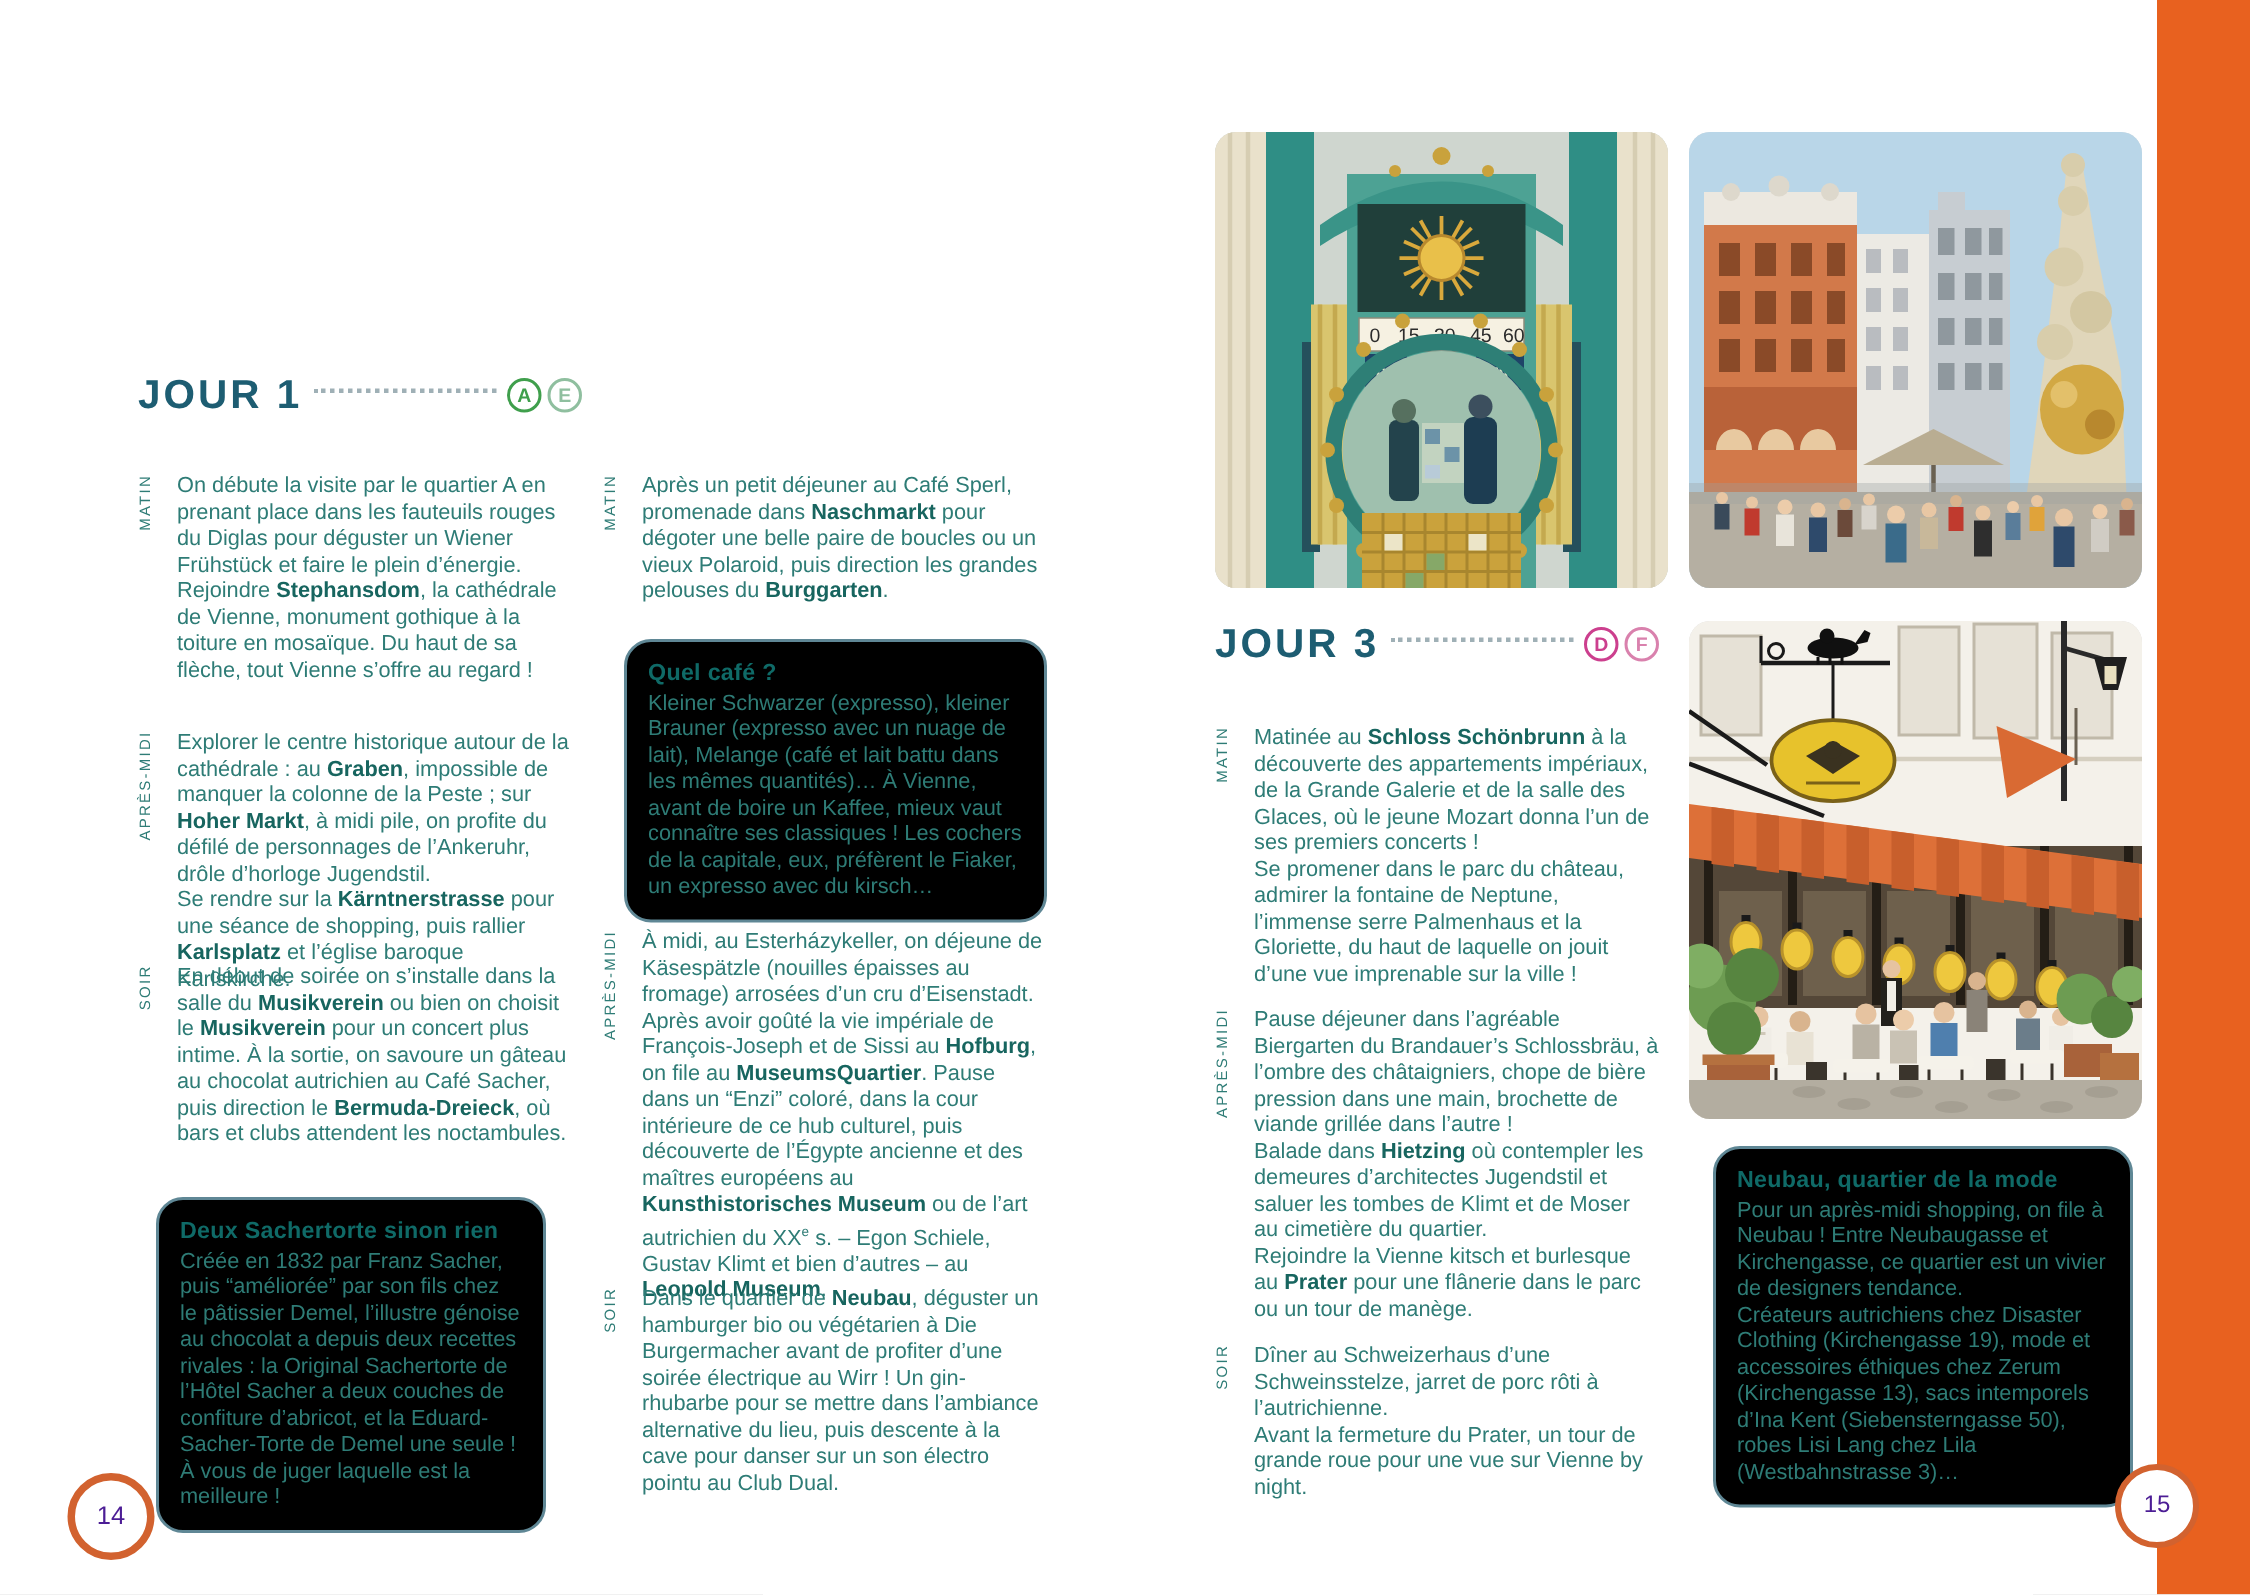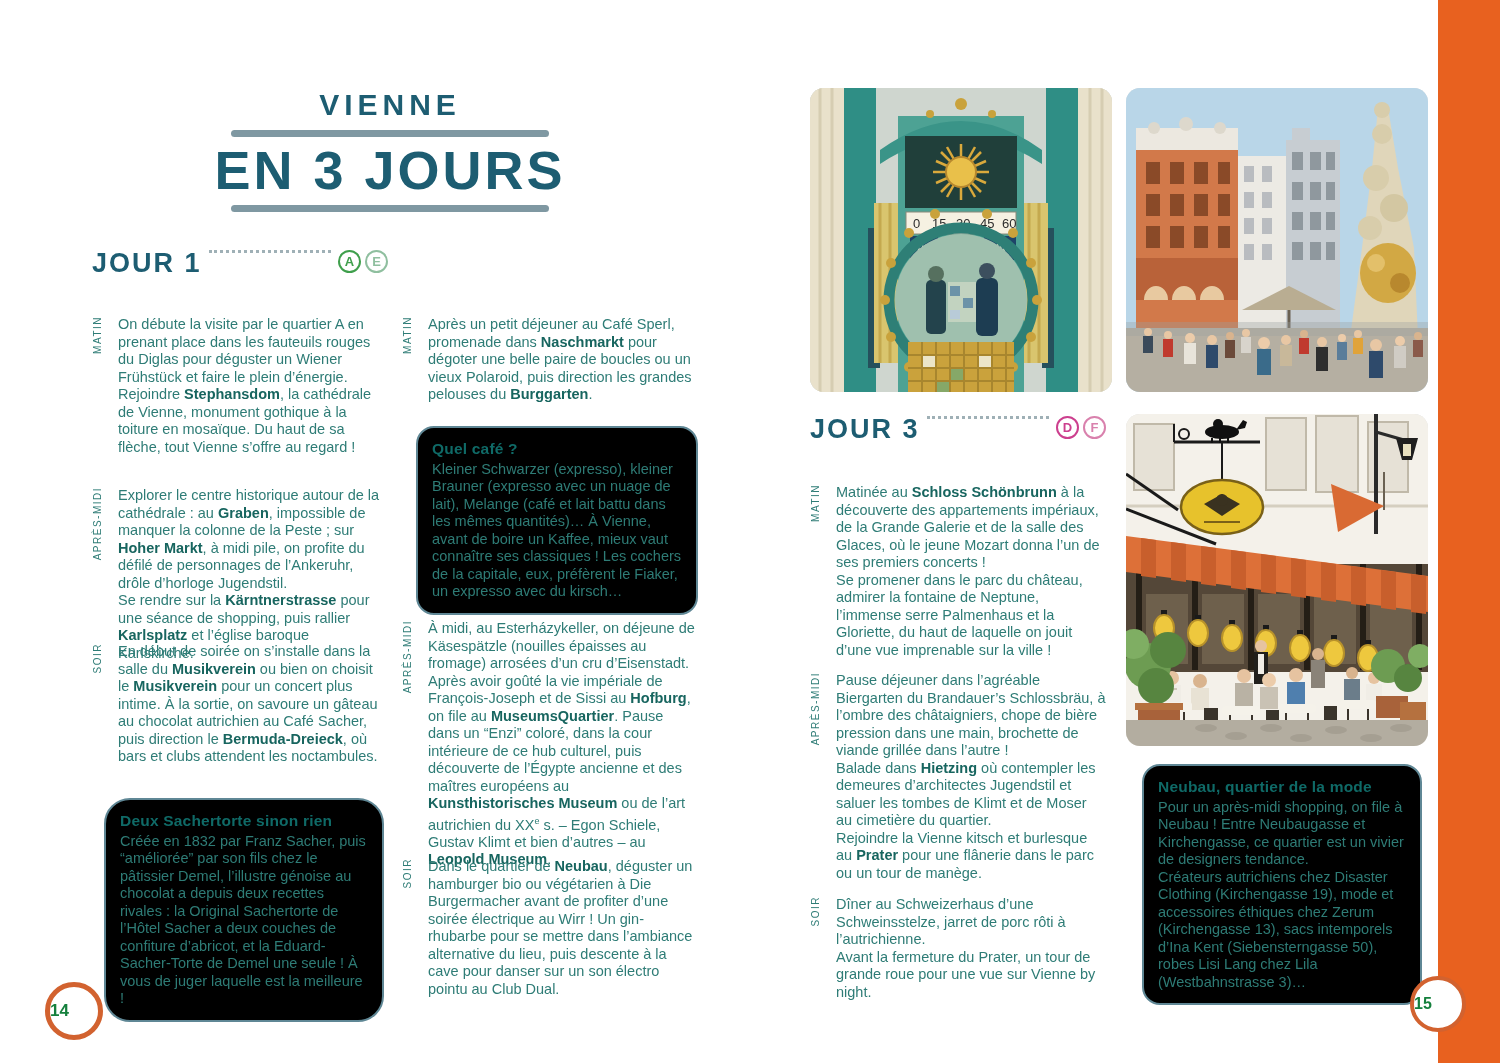--- a/index.html
+++ b/index.html
@@ -1,33 +1,33 @@
 <!DOCTYPE html>
 <html><head>
 <meta charset="utf-8">
 <style>
   html,body{margin:0;padding:0;background:#e8e8e8;}
   .spread{position:relative;width:1500px;height:1063px;background:#ffffff;
           font-family:"Liberation Sans",sans-serif;overflow:hidden;}
   
   .side-band{position:absolute;right:0;top:0;width:62px;height:1063px;background:#E8611F;}
   
-  .pagenum{position:absolute;border-radius:50%;display:flex;align-items:center;justify-content:flex-start;
-           font-weight:bold;color:#15803d;box-sizing:border-box;}
+  .pagenum{position:absolute;border-radius:50%;display:flex;align-items:center;justify-content:center;
+           font-weight:normal;color:#4c1d95;box-sizing:border-box;}
   .pn-left{left:45px;top:982px;width:58px;height:58px;border:5px solid #D2622F;font-size:17px;}
   .pn-right{left:1410px;top:976px;width:56px;height:56px;border:4px solid #D2622F;background:#fff;font-size:16px;z-index:3;}
   
   .title-block{position:absolute;left:190px;top:88px;width:400px;text-align:center;color:#1D5D72;}
   .title-city{font-size:30px;font-weight:bold;letter-spacing:5px;line-height:1.1;}
   .rule{width:318px;height:7px;background:#7F98A2;border-radius:4px;margin:9px auto 0;}
   .title-main{font-size:54px;font-weight:bold;letter-spacing:3px;margin-top:6px;line-height:1;}
   .rule2{margin-top:8px;}
   
   .col{position:absolute;}
-  .day-head{display:flex;align-items:flex-start;color:#1D5D72;}
+  .day-head{display:flex;align-items:center;color:#1D5D72;}
   .day-label{font-size:27px;font-weight:bold;letter-spacing:2px;line-height:1;}
   .leader{flex:1;border-bottom:3px dotted #9FB0B6;margin:0 7px 6px 7px;}
   .badge{width:23px;height:23px;border-radius:50%;border:2px solid;display:flex;align-items:center;
          justify-content:center;font-size:13px;font-weight:bold;box-sizing:border-box;background:#fff;}
   .badge + .badge{margin-left:4px;}
   .b-a{color:#3F9F4C;border-color:#3F9F4C;}
   .b-e{color:#8FBF9F;border-color:#8FBF9F;}
   .b-b{color:#A53A2A;border-color:#A53A2A;}
   .b-c{color:#E3BD13;border-color:#E3BD13;}
   .b-d{color:#CC3F8E;border-color:#CC3F8E;}
@@ -55,26 +55,20 @@
 
   <div class="side-band"></div>
 
   <div class="pagenum pn-left">
     <span>14</span>
   </div>
   <div class="pagenum pn-right">
     <span>15</span>
   </div>
 
-  <div class="title-block">
-    <div class="title-city">VIENNE</div>
-    <div class="rule"></div>
-    <div class="title-main">EN 3 JOURS</div>
-    <div class="rule rule2"></div>
-  </div>
 
   <div class="col" style="left:92px;top:250px;width:296px;height:790px;">
     <div class="day-head">
       <span class="day-label">JOUR 1</span>
       <span class="leader"></span>
       <span class="badge b-a">A</span>
       <span class="badge b-e">E</span>
     </div>
     <div class="sec" style="top:66px;">
       <div class="timecol"><span class="timelabel">MATIN</span></div>
@@ -83,21 +77,21 @@
     <div class="sec" style="top:237px;">
       <div class="timecol"><span class="timelabel">APRÈS-MIDI</span></div>
       <div class="sectext">Explorer le centre historique autour de la cathédrale : au <b>Graben</b>, impossible de manquer la colonne de la Peste ; sur <b>Hoher Markt</b>, à midi pile, on profite du défilé de personnages de l’Ankeruhr, drôle d’horloge Jugendstil.<br>Se rendre sur la <b>Kärntnerstrasse</b> pour une séance de shopping, puis rallier <b>Karlsplatz</b> et l’église baroque Karlskirche.</div>
     </div>
     <div class="sec" style="top:393px;">
       <div class="timecol"><span class="timelabel">SOIR</span></div>
       <div class="sectext">En début de soirée on s’installe dans la salle du <b>Musikverein</b> ou bien on choisit le <b>Musikverein</b> pour un concert plus intime. À la sortie, on savoure un gâteau au chocolat autrichien au Café Sacher, puis direction le <b>Bermuda-Dreieck</b>, où bars et clubs attendent les noctambules.</div>
     </div>
   </div>
 
-  <div class="tipbox" style="left:104px;top:798px;width:280px;border-radius:26px;">
+  <div class="tipbox" style="left:104px;top:798px;width:260px;">
     <h3>Deux Sachertorte sinon rien</h3>
     <div>Créée en 1832 par Franz Sacher, puis “améliorée” par son fils chez le pâtissier Demel, l’illustre génoise au chocolat a depuis deux recettes rivales : la Original Sachertorte de l’Hôtel Sacher a deux couches de confiture d’abricot, et la Eduard-Sacher-Torte de Demel une seule ! À vous de juger laquelle est la meilleure !</div>
   </div>
 
   <div class="col" style="left:402px;top:250px;width:296px;height:790px;">
     <div class="sec" style="top:66px;">
       <div class="timecol"><span class="timelabel">MATIN</span></div>
       <div class="sectext">Après un petit déjeuner au Café Sperl, promenade dans <b>Naschmarkt</b> pour dégoter une belle paire de boucles ou un vieux Polaroid, puis direction les grandes pelouses du <b>Burggarten</b>.</div>
     </div>
     <div class="sec" style="top:370px;">

